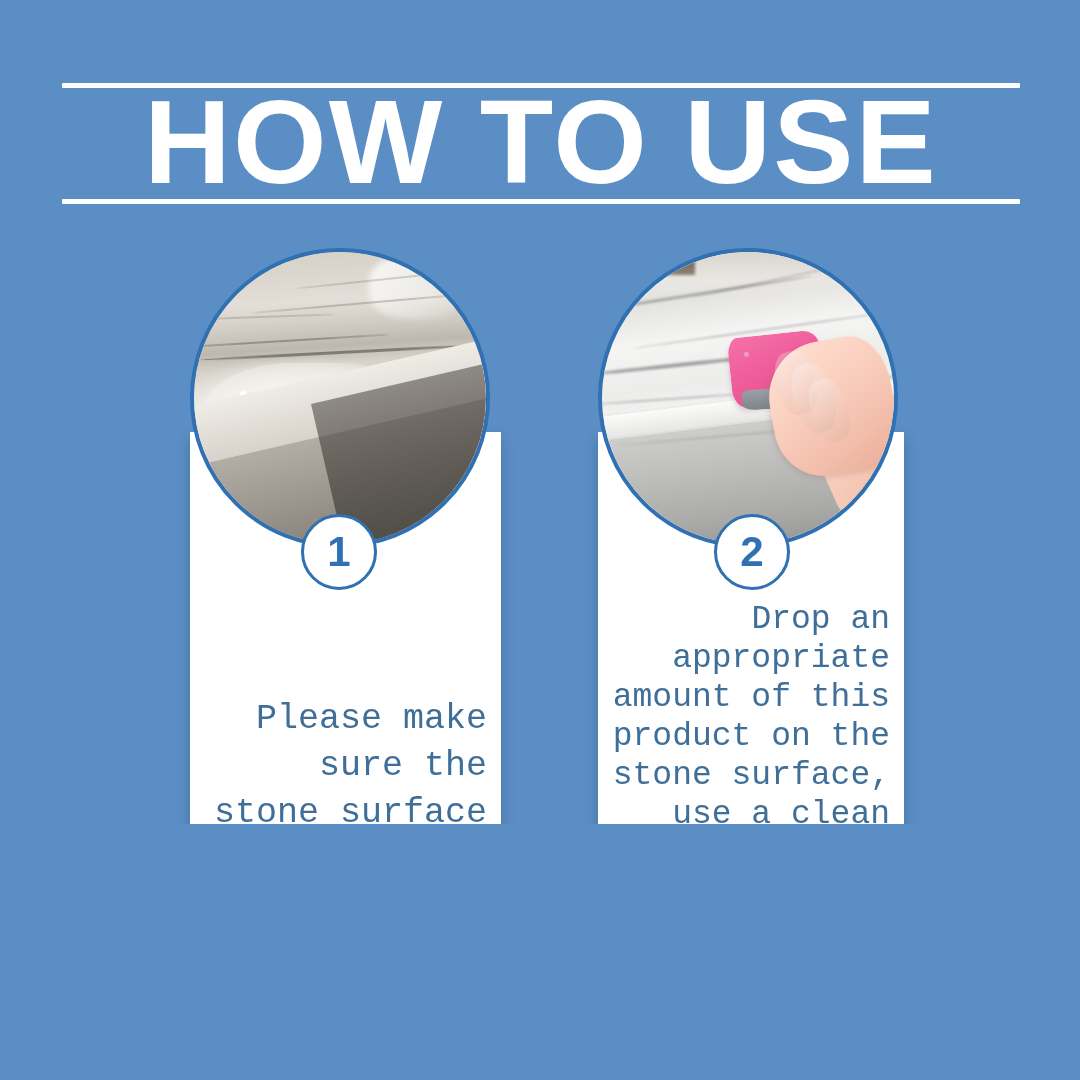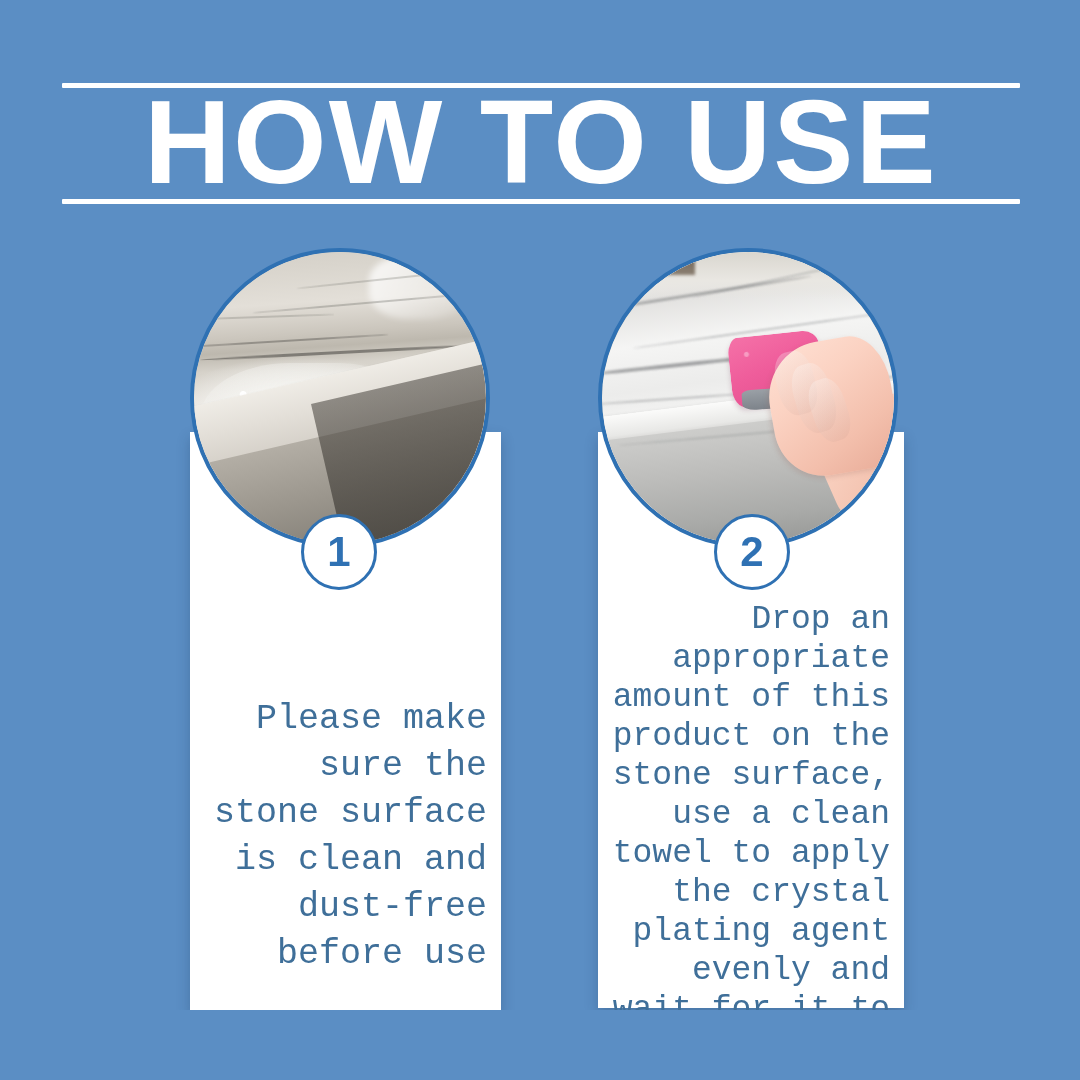--- a/index.html
+++ b/index.html
@@ -3,21 +3,21 @@
 <meta charset="utf-8">
 <style>
   html, body {
     margin: 0;
     padding: 0;
     background: #5b8ec4;
   }
   #canvas {
     position: relative;
     width: 1080px;
-    height: 1010px;
+    height: 824px;
     background: #5b8ec4;
     overflow: hidden;
     font-family: "Liberation Sans", sans-serif;
   }
 
   
   #header {
     position: absolute;
     left: 62px;
     top: 78px;

